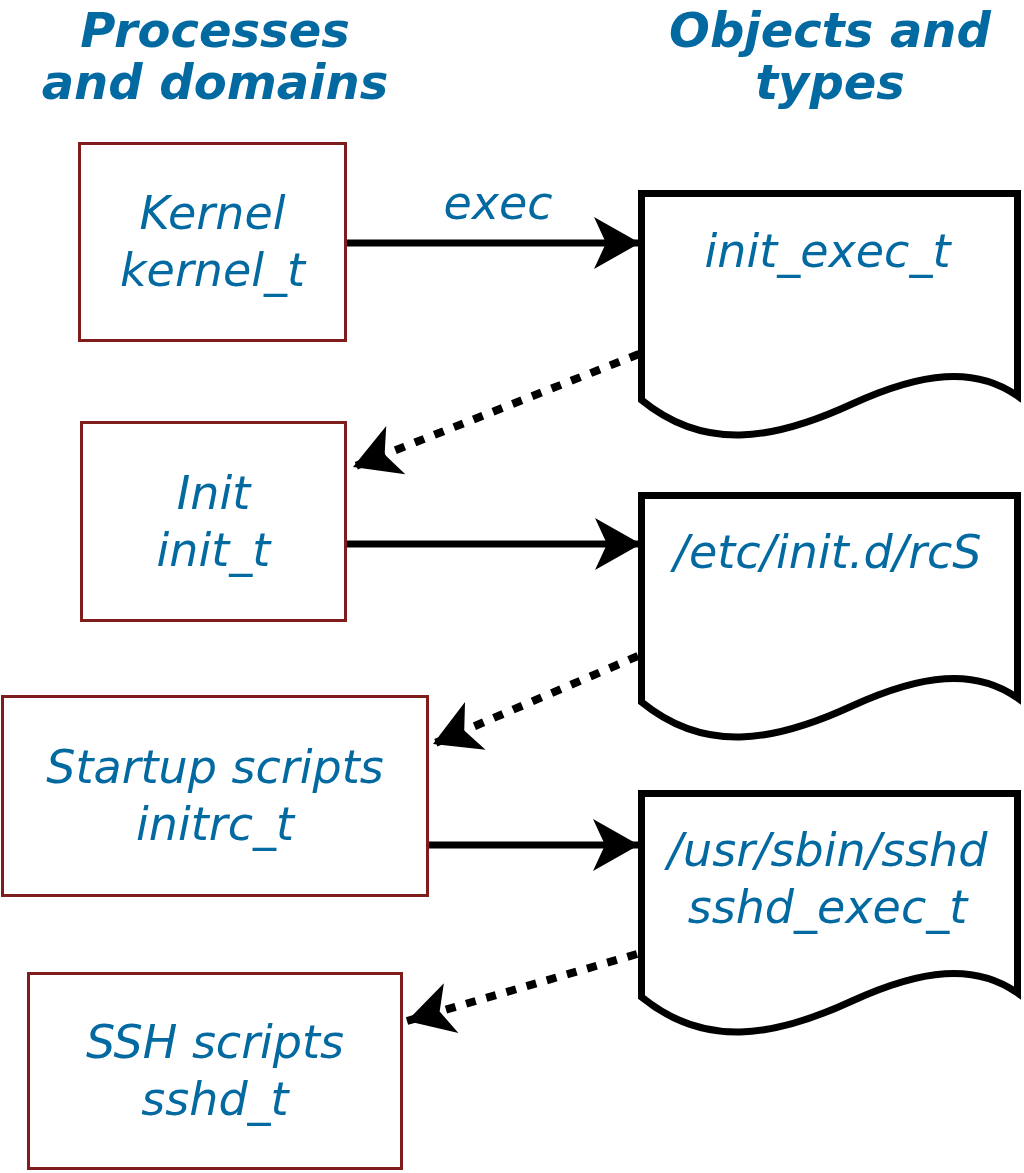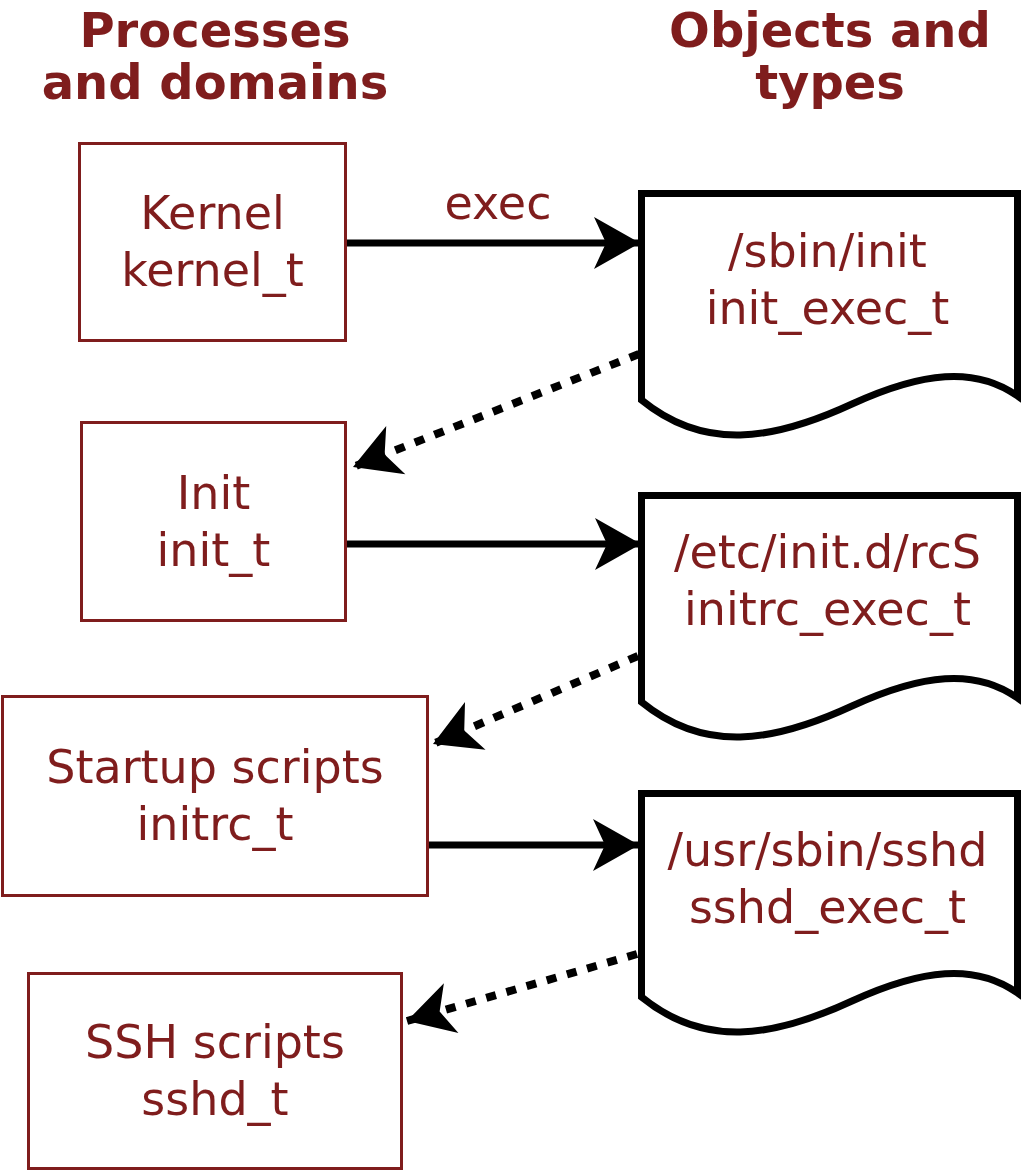--- a/index.html
+++ b/index.html
@@ -3,22 +3,23 @@
 <meta charset="utf-8">
 <style>
   html, body { margin: 0; padding: 0; }
   body { background: #ffffff; }
   .stage {
     position: relative;
     width: 1024px;
     height: 1173px;
     background: #ffffff;
     font-family: "DejaVu Sans", sans-serif;
-    color: #7f1d1d;
+    color: #0369a1;
     overflow: hidden;
+    font-style: italic;
   }
   .stage svg.canvas {
     position: absolute;
     left: 0; top: 0;
     width: 1024px; height: 1173px;
     z-index: 1;
   }
   .col-header {
     position: absolute;
     z-index: 3;
@@ -107,25 +108,23 @@
   <div class="process-box" style="left:80px; top:421px; width:267px; height:201px;">
     <div>Init</div>
     <div>init_t</div>
   </div>
   <div class="process-box" style="left:27px; top:972px; width:376px; height:198px;">
     <div>SSH scripts</div>
     <div>sshd_t</div>
   </div>
 
   <div class="doc-label" style="left:640px; top:223px; width:375px;">
-    <div>/sbin/init</div>
     <div>init_exec_t</div>
   </div>
   <div class="doc-label" style="left:640px; top:524px; width:375px;">
     <div>/etc/init.d/rcS</div>
-    <div>initrc_exec_t</div>
   </div>
   <div class="doc-label" style="left:640px; top:822px; width:375px;">
     <div>/usr/sbin/sshd</div>
     <div>sshd_exec_t</div>
   </div>
 
 </div>
 
 </body></html>

